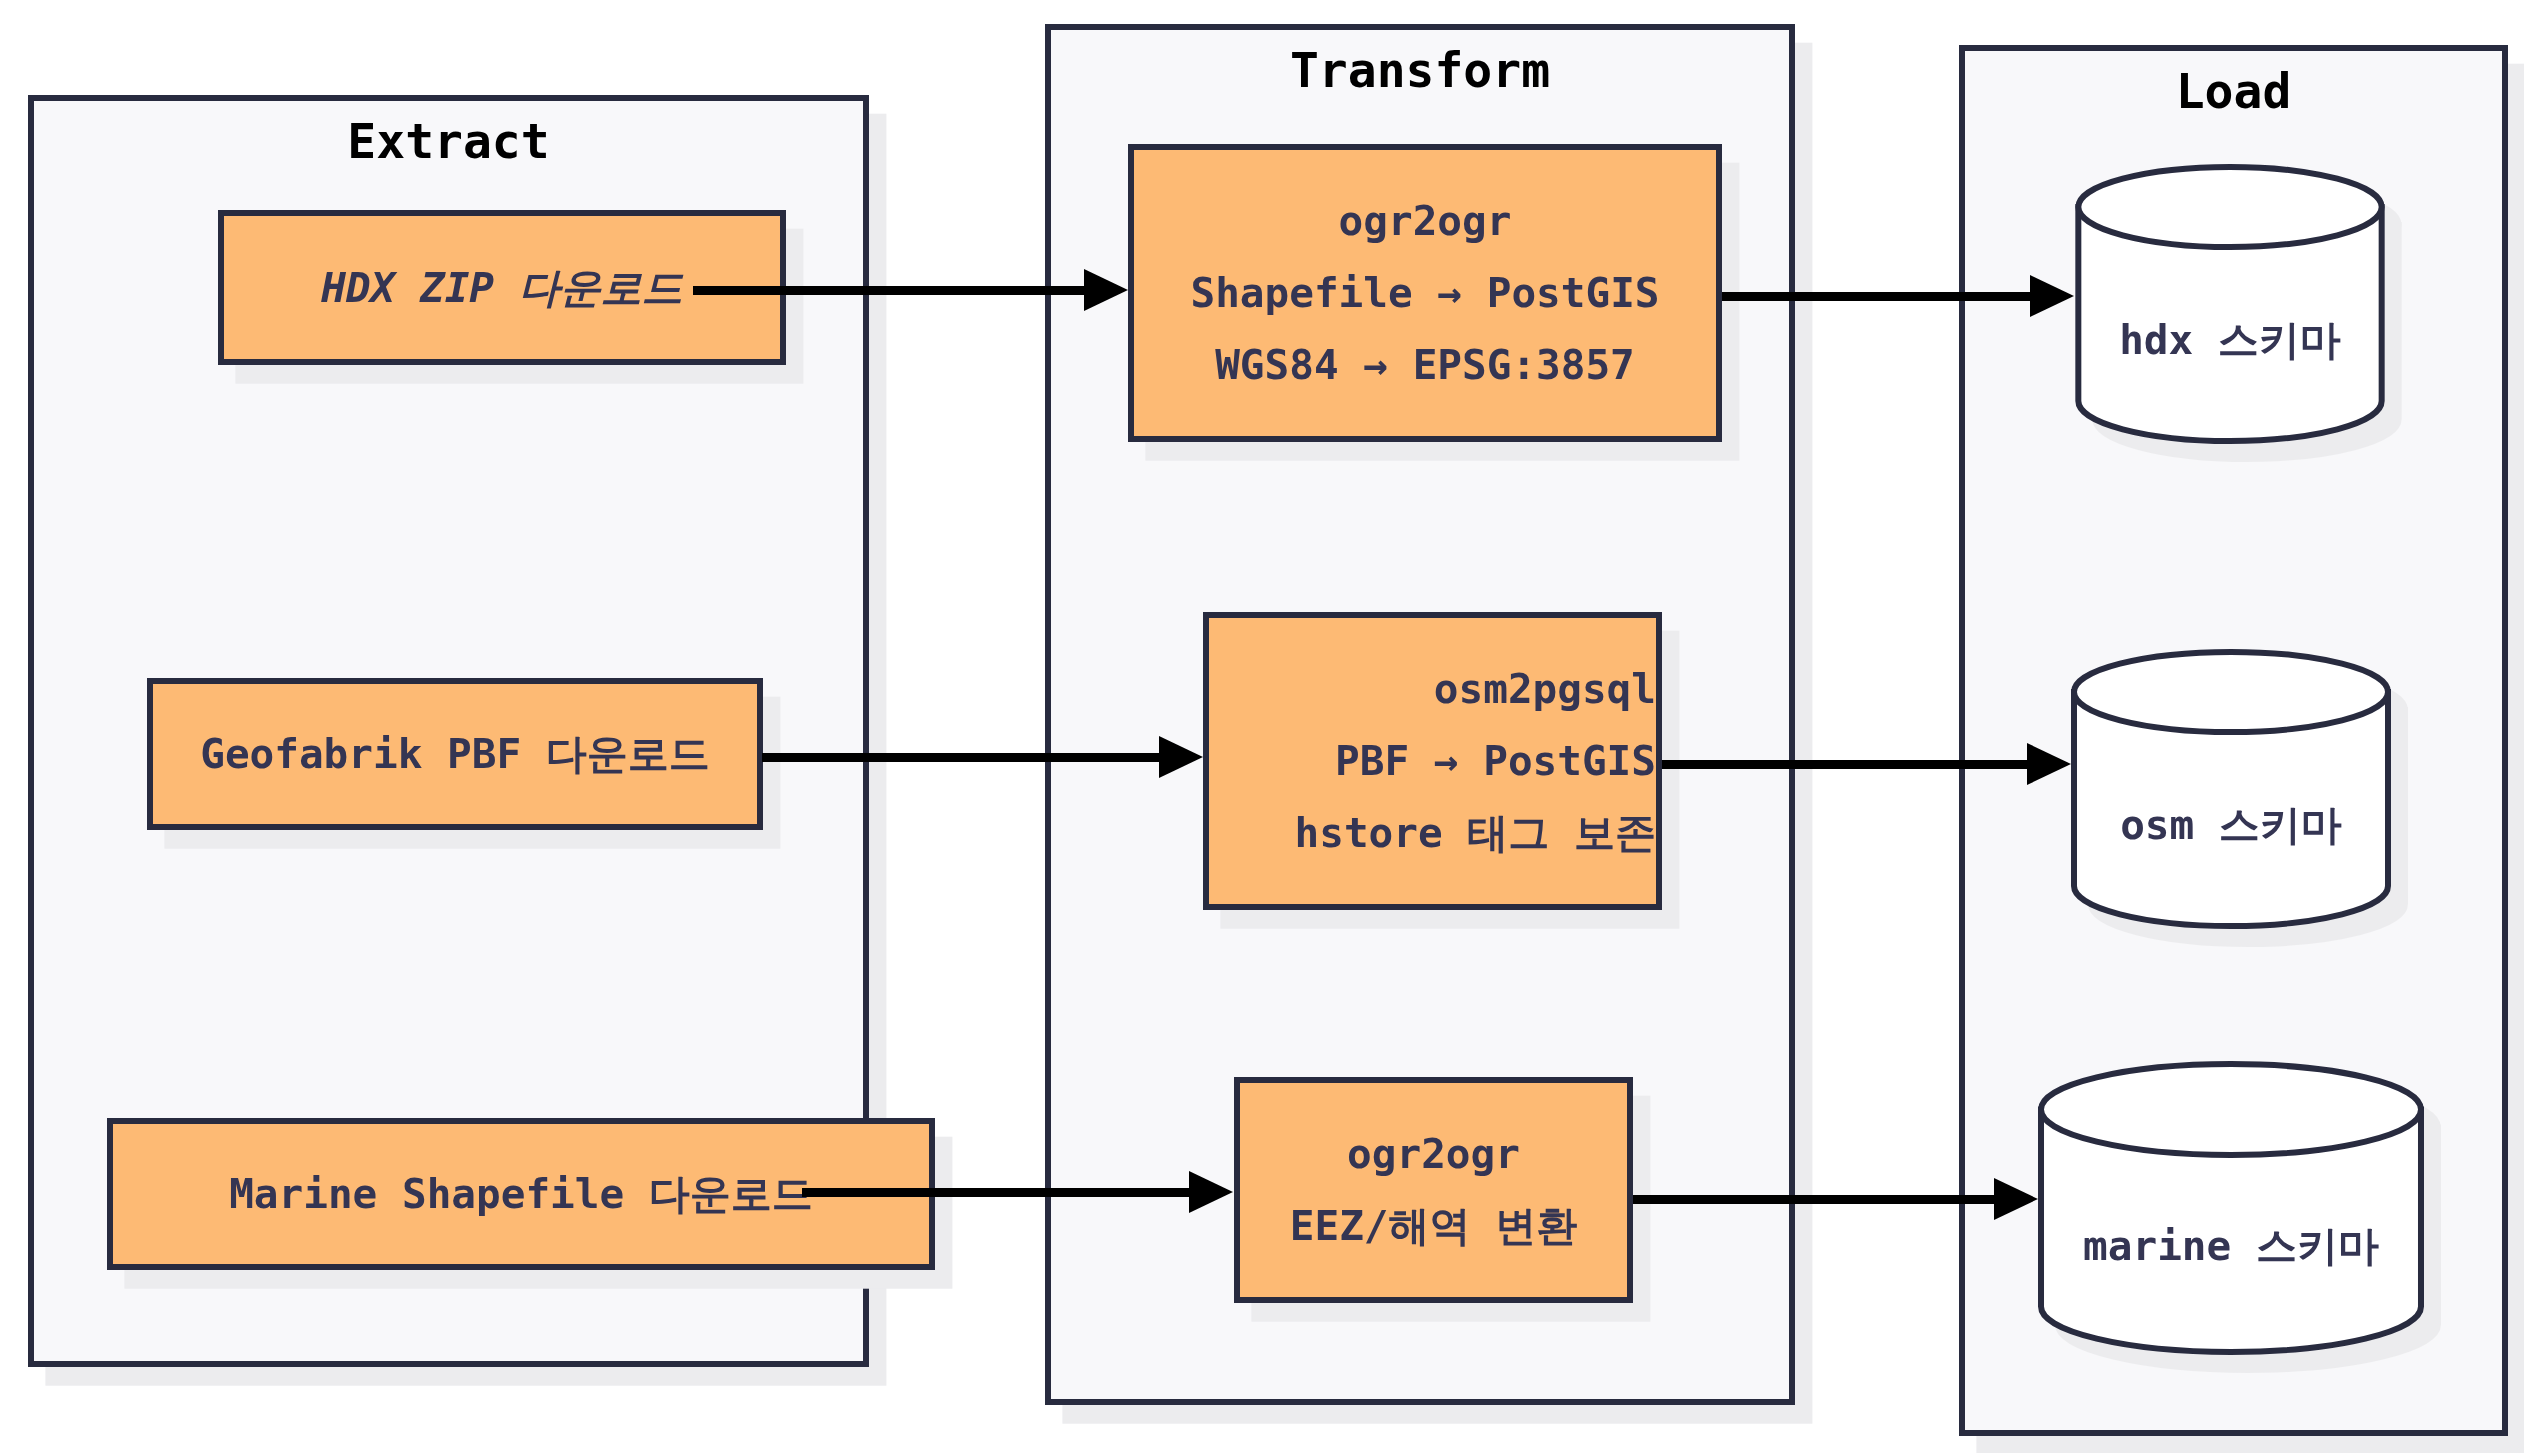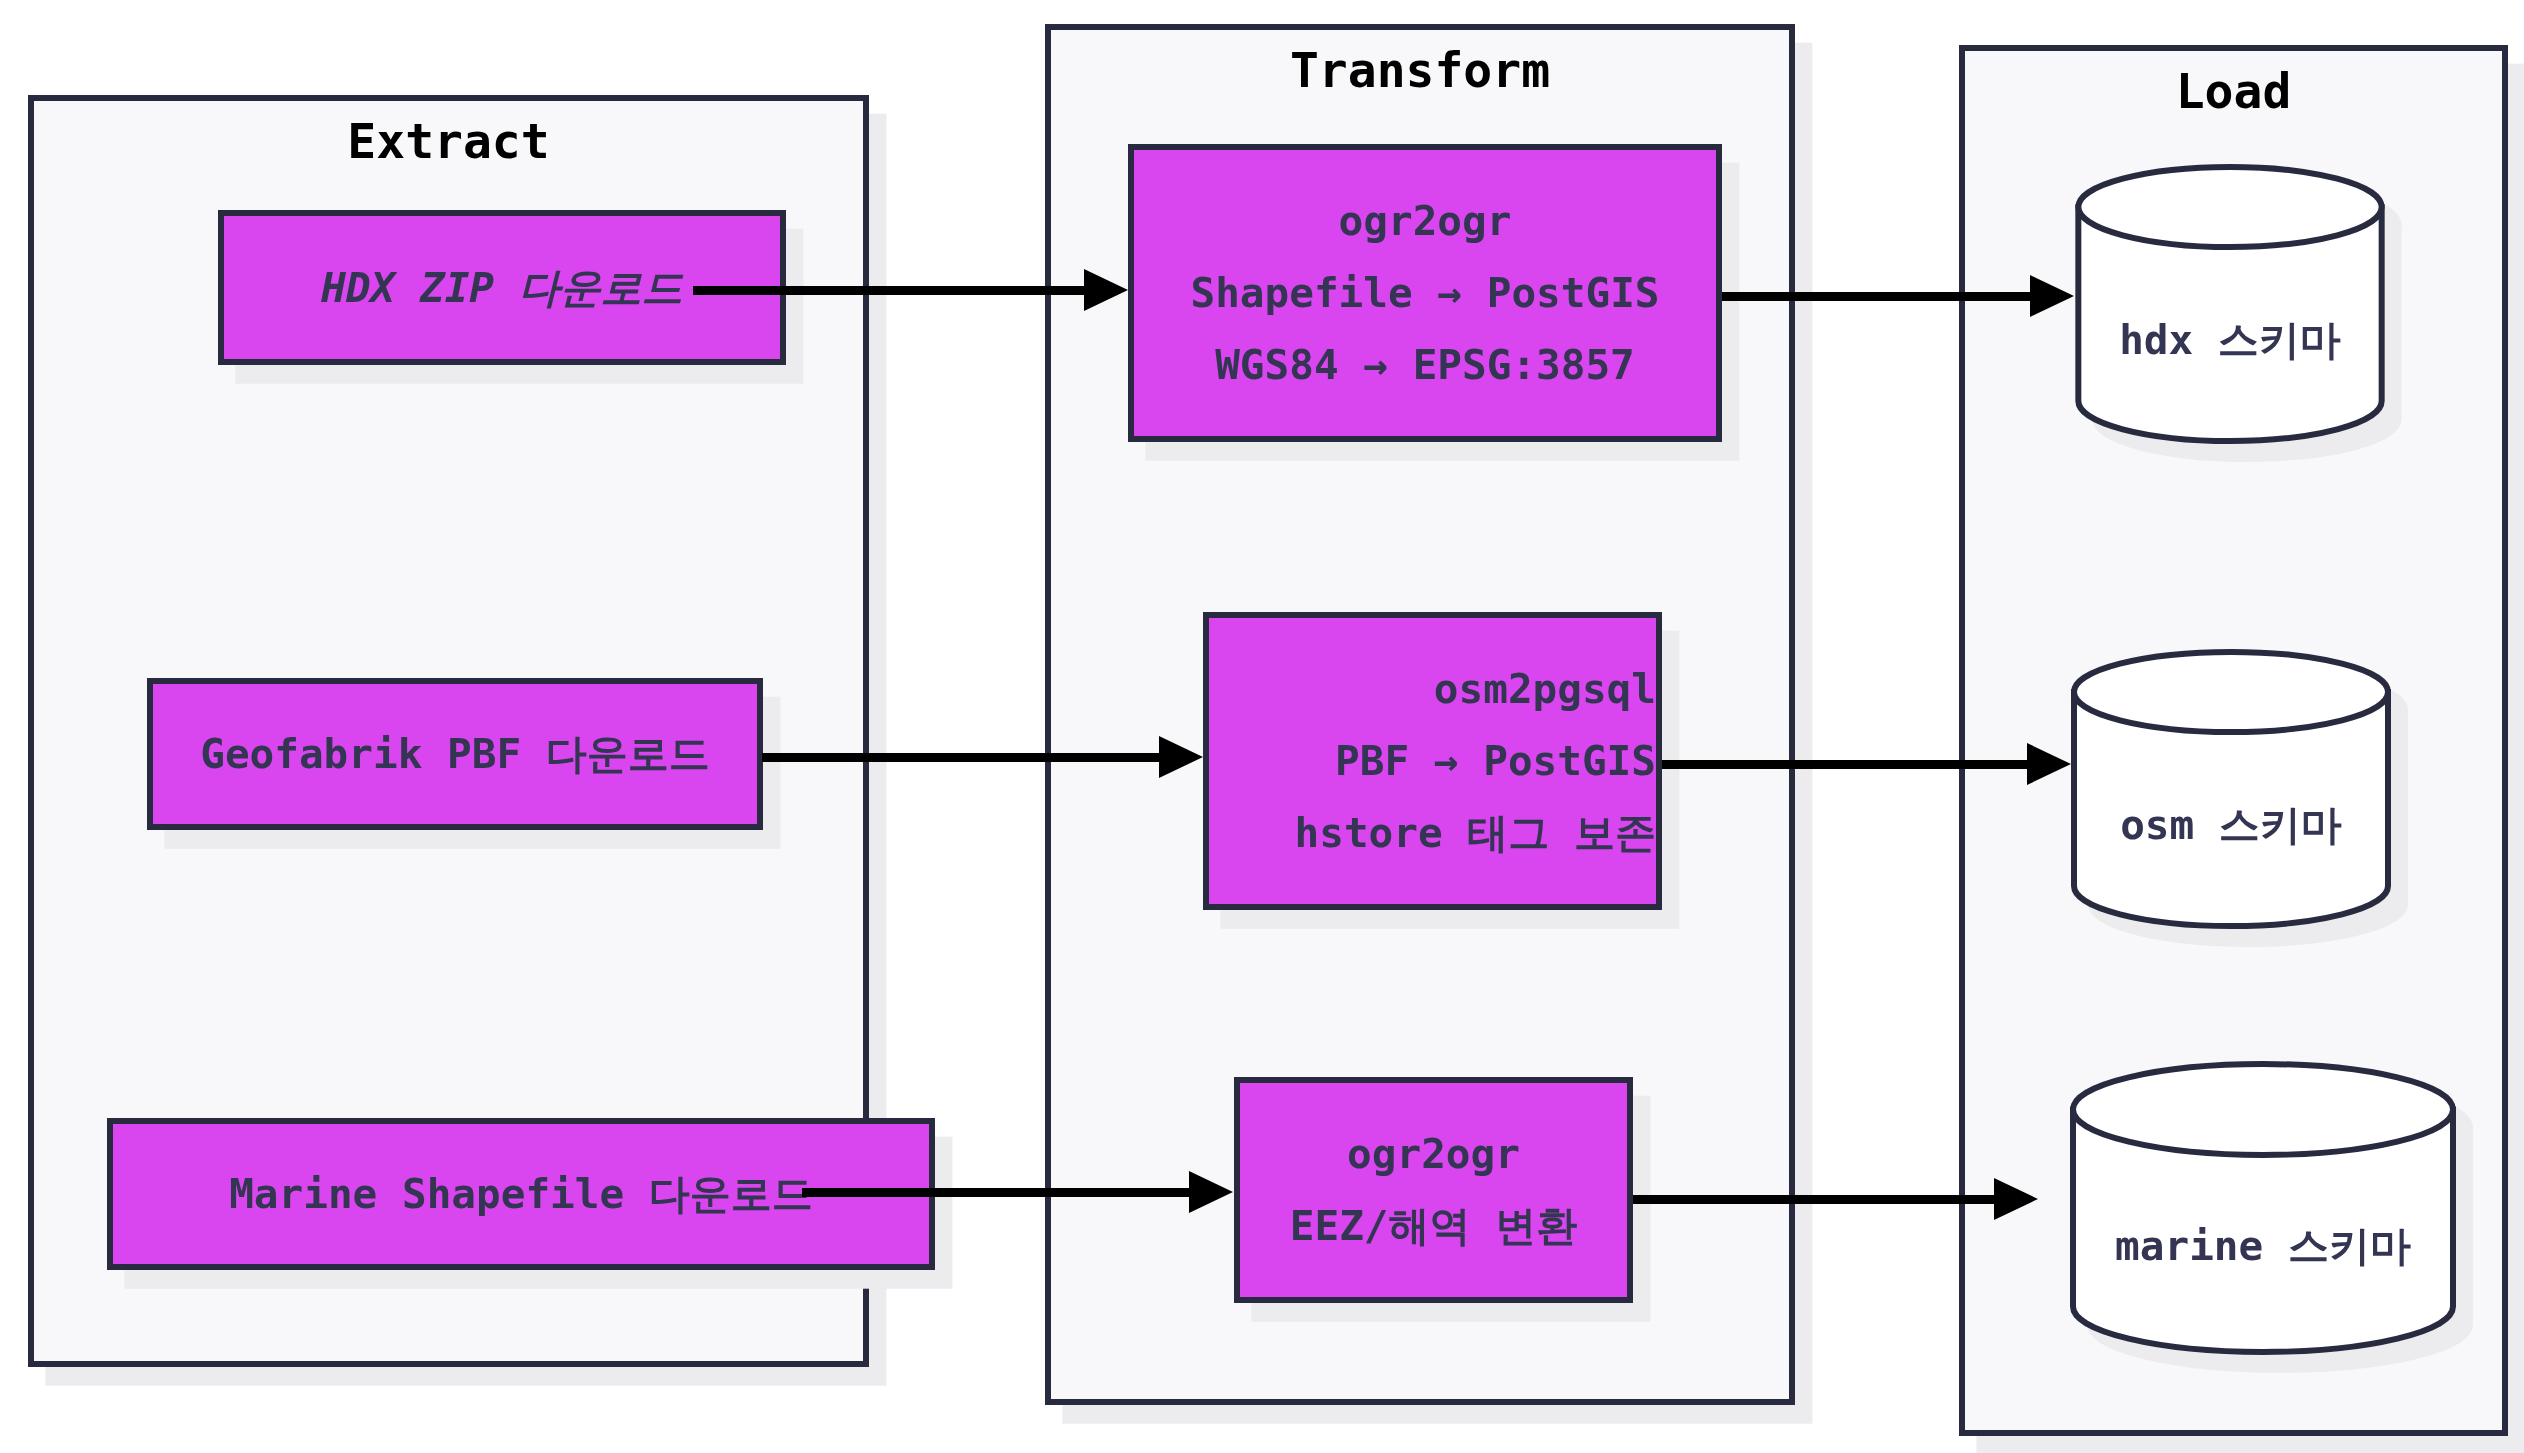--- a/index.html
+++ b/index.html
@@ -34,21 +34,21 @@
     font-weight: bold;
     color: #000000;
   }
   .group-extract   { left: 28px;   top: 95px; width: 829px; height: 1260px; }
   .group-transform { left: 1045px; top: 24px;  width: 738px; height: 1369px; }
   .group-load      { left: 1959px; top: 45px;  width: 537px;  height: 1379px; }
 
   
   .node {
     position: absolute;
-    background: #d946ef;
+    background: #fdba74;
     border: 6.7px solid #282b3f;
     box-shadow: 17.4px 18.7px 0 #ececee;
     z-index: 3;
     display: flex;
     flex-direction: column;
     align-items: center;
     justify-content: center;
     text-align: center;
     color: #343553;
     font-size: 41px;
@@ -78,21 +78,21 @@
     justify-content: center;
     text-align: center;
     color: #343553;
     font-size: 41px;
     font-weight: bold;
   }
   .cyl-hdx    { left: 2075px; top: 164px;  width: 310px; height: 280px; }
   .cyl-hdx    .cyl-label { padding-top: 73px; }
   .cyl-osm    { left: 2071px; top: 649px;  width: 320px; height: 280px; }
   .cyl-osm    .cyl-label { padding-top: 73px; }
-  .cyl-marine { left: 2038px; top: 1061px; width: 386px; height: 294px; margin-left: 32px; }
+  .cyl-marine { left: 2038px; top: 1061px; width: 386px; height: 294px; }
   .cyl-marine .cyl-label { padding-top: 77px; }
 
   
   .arrow {
     position: absolute;
     height: 8.7px;
     z-index: 5;
   }
   .arrow-line {
     position: absolute;

